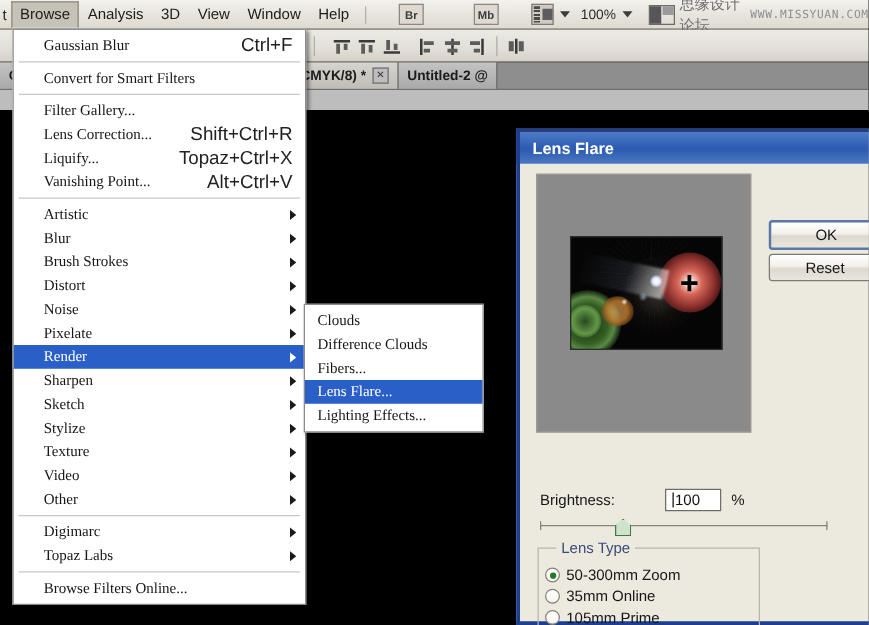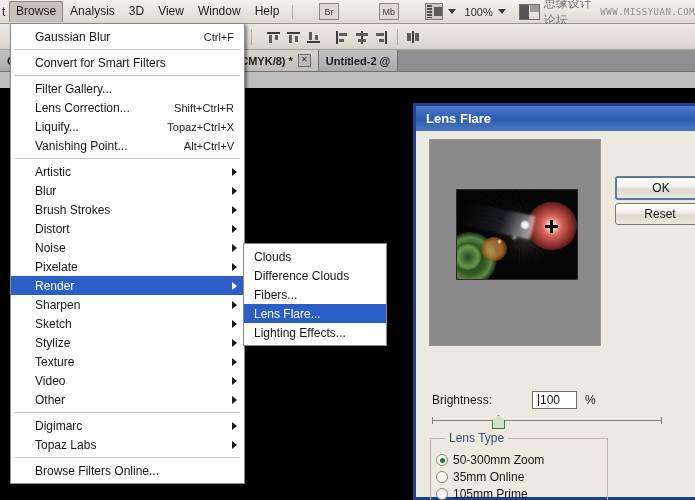--- a/index.html
+++ b/index.html
@@ -31,21 +31,21 @@
     background:#c6c2b8;
     border:1px solid #8d8980;
     border-bottom:none;
     padding:2px 6px 4px 6px;
     position:relative;z-index:60;
   }
   .mb-sep{width:1px;height:14px;background:#b3afa6;margin:0 6px;}
   .icon-btn{
     width:20px;height:15px;border:1px solid #8b8780;background:#dedad1;
     display:flex;align-items:center;justify-content:center;
-    font-size:9px;font-weight:normal;color:#3b3b3b;margin:0 20px;text-align:right;
+    font-size:9px;font-weight:bold;color:#3b3b3b;margin:0 20px;text-align:right;
   }
   .filmstrip{
     width:18px;height:15px;margin-left:6px;position:relative;
     background:#cfcbc2;border:1px solid #7d7a73;
   }
   .filmstrip:before{
     content:"";position:absolute;left:1px;top:1px;width:5px;height:13px;
     background:repeating-linear-gradient(to bottom,#4a4a4a 0 2px,#cfcbc2 2px 3px);
   }
   .filmstrip:after{
@@ -116,22 +116,22 @@
     background:#ffffff;border:1px solid #8b8b8b;
     box-shadow:2px 2px 3px rgba(0,0,0,0.45);
     z-index:50;padding:3px 0 3px 0;
     box-sizing:border-box;
   }
   .mrow{
     height:19px;display:flex;align-items:center;
     padding:0 6px 0 24px;font-size:12px;color:#161616;
     position:relative;white-space:nowrap;cursor:default;
   }
-  .mrow .lbl{flex:1;}
-  .mrow .sc{color:#222;font-size:11px;padding-right:4px;}
+  .mrow .lbl{flex:1;font-family:Liberation Serif, serif;}
+  .mrow .sc{color:#222;font-size:15px;padding-right:4px;}
   .mrow.hl{background:#2a5fc7;color:#fff;}
   .mrow.hl .lbl{color:#fff;}
   .mrow .arrow{
     position:absolute;right:7px;top:50%;margin-top:-4px;
     width:0;height:0;border-top:4px solid transparent;border-bottom:4px solid transparent;
     border-left:5px solid #1a1a1a;
   }
   .mrow.hl .arrow{border-left-color:#fff;}
   .msep{height:1px;background:#c8c8c8;margin:3px 4px;}
 

